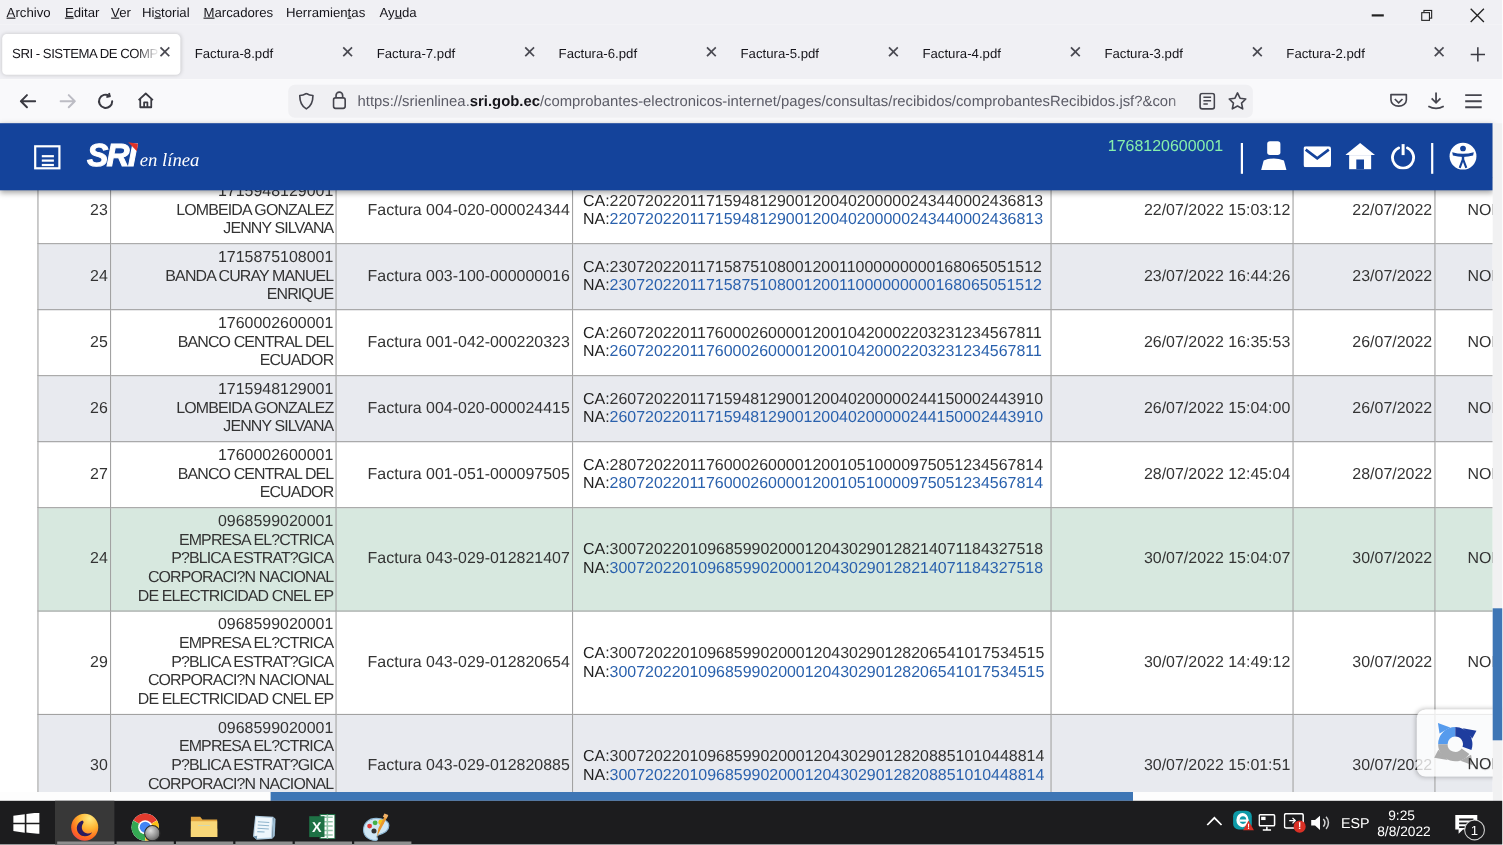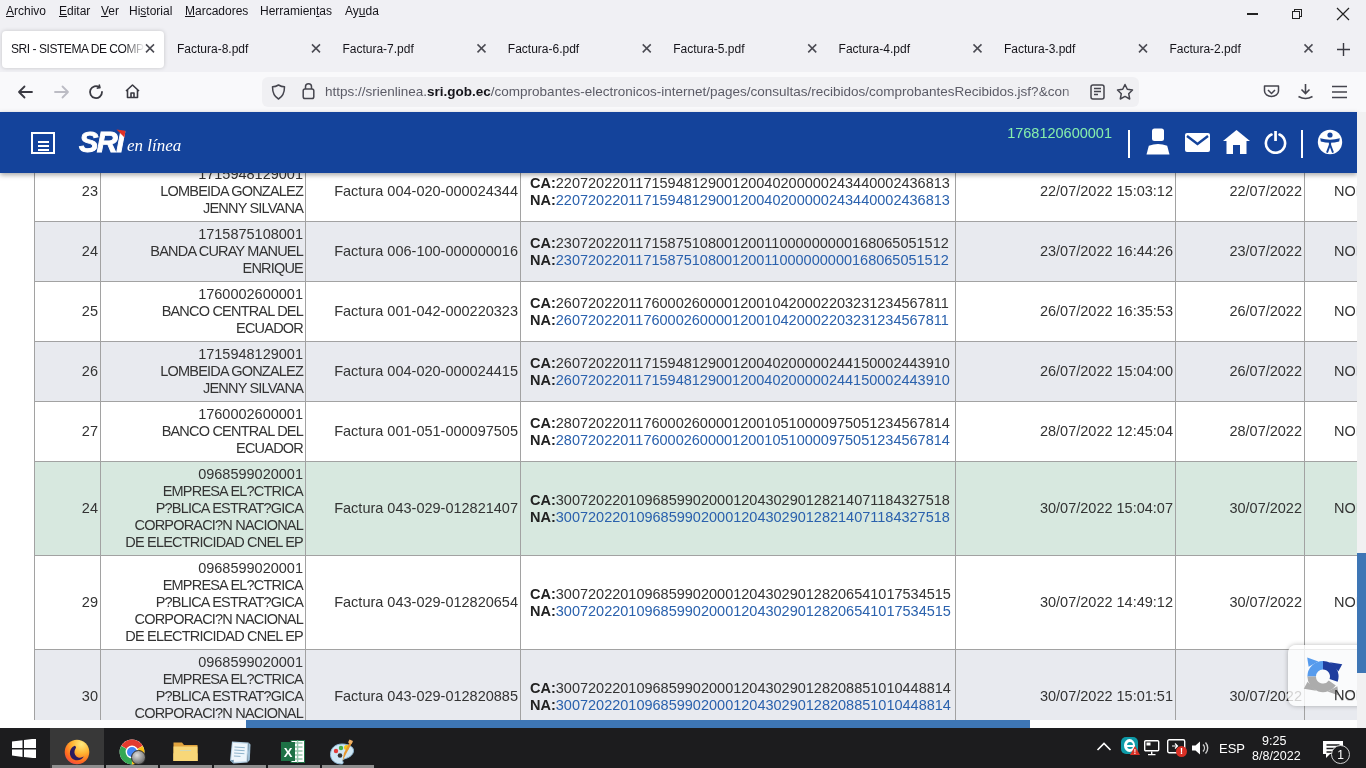--- a/index.html
+++ b/index.html
@@ -34,21 +34,21 @@
 #gadtext { position:absolute; right:245px; top:29px; color:#fff; font-size:12.8px; }
 .hdivider { position:absolute; top:18px; width:2px; height:28px; background:#fff; }
 
 
 #content { position:absolute; left:0; top:112px; width:1357px; height:608px; background:#fff; overflow:hidden; z-index:5; }
 #tbl { position:absolute; left:34px; top:49px; width:1430px; border-collapse:collapse; table-layout:fixed; font-size:14.5px; color:#333; }
 #tbl td { border:1px solid #a2a2a2; text-align:right; vertical-align:middle; line-height:17px; padding:4px 2px; }
 #tbl td.ca { text-align:left; padding-left:9px; line-height:17px; }
 #tbl .even td { background:#e8eaef; }
 #tbl .sel td { background:#d7e8df; }
-.calabel { font-weight:700; color:#222;margin-top:40px; }
+.calabel { font-weight:400; color:#222;margin-top:40px; }
 .na { color:#2a61ad; }
 #tbl td.norm { text-align:left; padding-left:29px; }
 .nm { letter-spacing:-0.8px; }
 
 
 #vscroll { position:absolute; left:1357px; top:112px; width:9px; height:616px; background:#f1f1f2; z-index:30; }
 #vthumb { position:absolute; left:0px; top:441px; width:9px; height:120px; background:#3e76b5; }
 #hscroll { position:absolute; left:0; top:720px; width:1357px; height:8px; background:#fdfdfd; z-index:30; }
 #hthumb { position:absolute; left:246px; top:0px; width:784px; height:8px; background:#3e76b5; }
 
@@ -180,21 +180,21 @@
             <td>1715948129001<br><span class="nm">LOMBEIDA GONZALEZ<br>JENNY SILVANA</span></td>
             <td>Factura 004-020-000024344</td>
             <td class="ca"><span class="calabel">CA:</span>2207202201171594812900120040200000243440002436813<br><span class="calabel">NA:</span><span class="na">2207202201171594812900120040200000243440002436813</span></td>
             <td>22/07/2022 15:03:12</td>
             <td>22/07/2022</td>
             <td class="norm">NORMAL</td>
           </tr>
           <tr class="even" style="height:60px">
             <td>24</td>
             <td>1715875108001<br><span class="nm">BANDA CURAY MANUEL<br>ENRIQUE</span></td>
-            <td>Factura 006-100-000000016</td>
+            <td>Factura 003-100-000000016</td>
             <td class="ca"><span class="calabel">CA:</span>2307202201171587510800120011000000000168065051512<br><span class="calabel">NA:</span><span class="na">2307202201171587510800120011000000000168065051512</span></td>
             <td>23/07/2022 16:44:26</td>
             <td>23/07/2022</td>
             <td class="norm">NORMAL</td>
           </tr>
           <tr class="odd" style="height:60px">
             <td>25</td>
             <td>1760002600001<br><span class="nm">BANCO CENTRAL DEL<br>ECUADOR</span></td>
             <td>Factura 001-042-000220323</td>
             <td class="ca"><span class="calabel">CA:</span>2607202201176000260000120010420002203231234567811<br><span class="calabel">NA:</span><span class="na">2607202201176000260000120010420002203231234567811</span></td>

